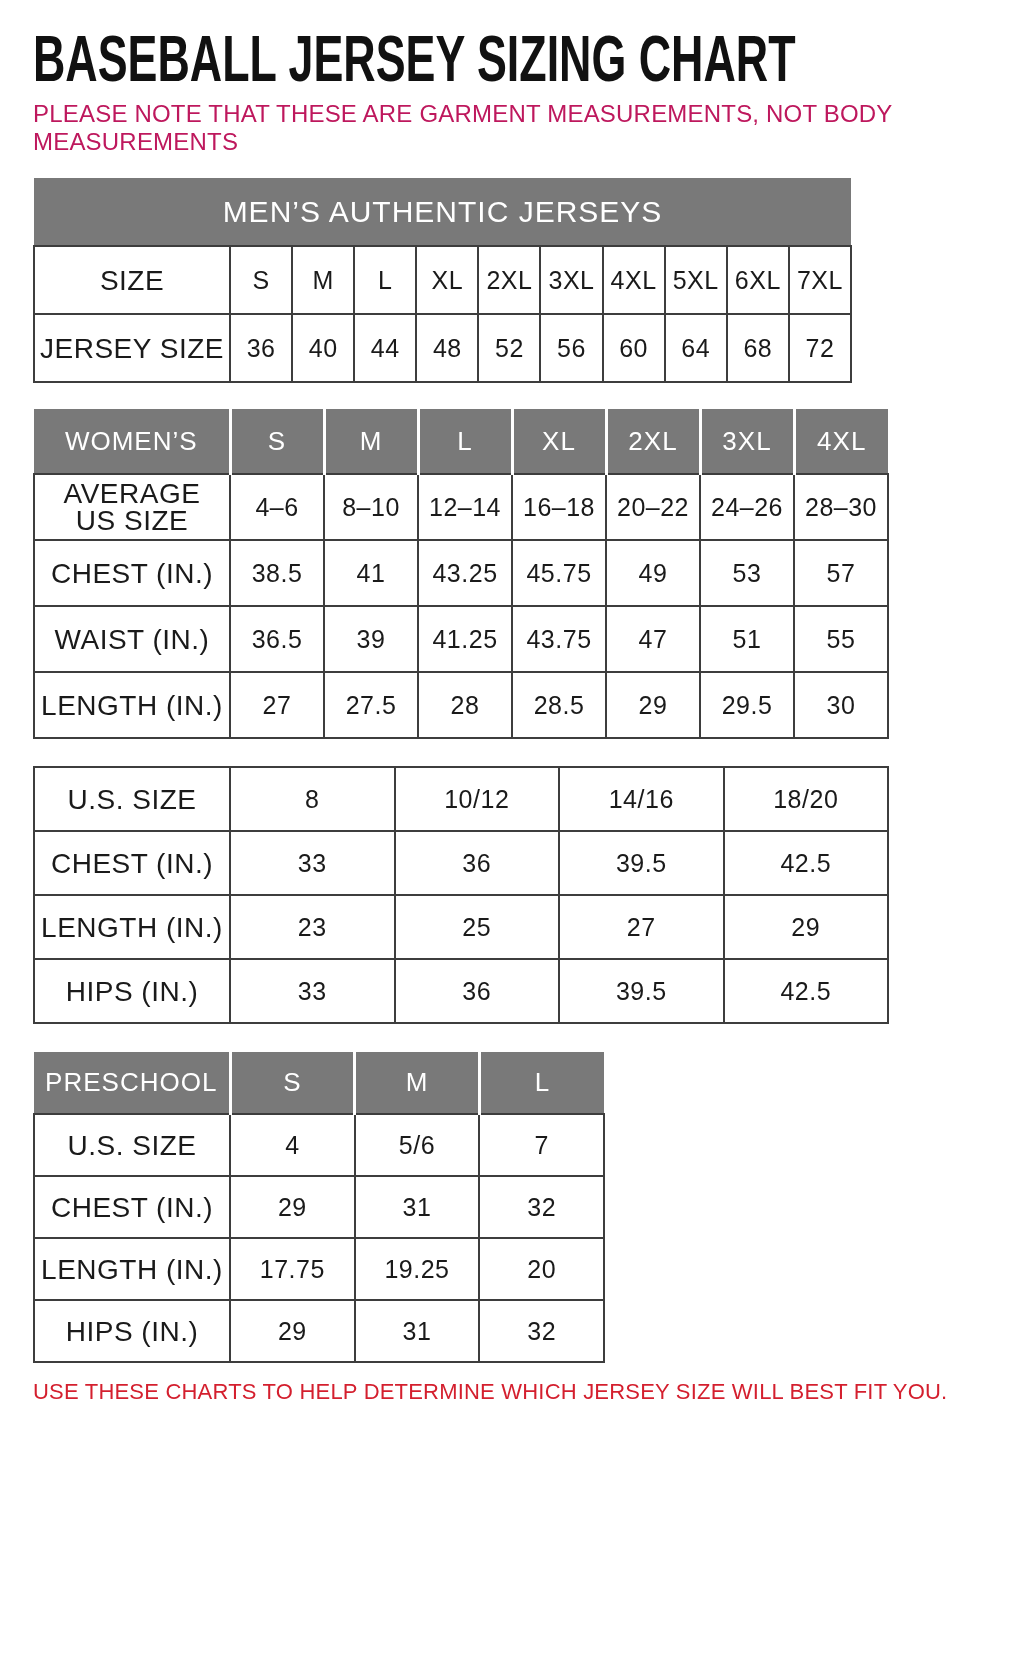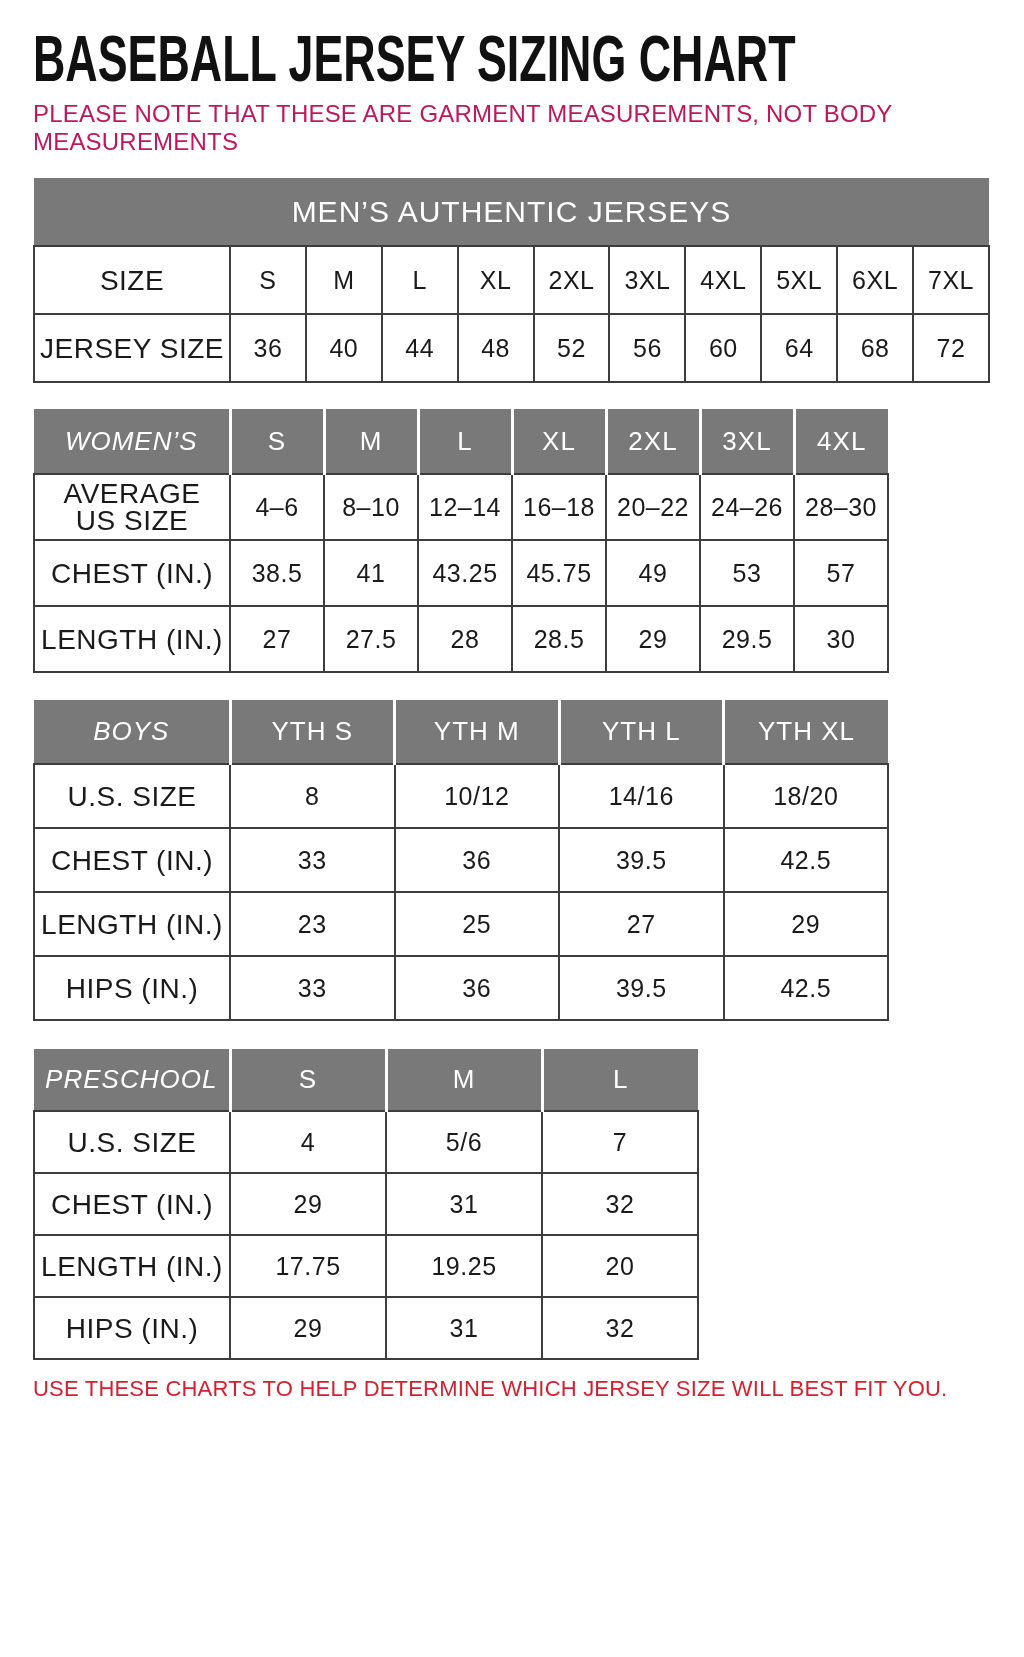--- a/index.html
+++ b/index.html
@@ -41,24 +41,24 @@
   #host-mens      { margin-top: 22px; }
   #host-womens    { margin-top: 26px; }
   #host-boys      { margin-top: 27px; }
   #host-preschool { margin-top: 28px; }
 
   table.sizing-table {
     border-collapse: collapse;
     table-layout: fixed;
     color: #1a1a1a;
   }
-  #table-mens      { width: 957px; }
+  #table-mens      { width: 819px; }
   #table-womens    { width: 856px; }
   #table-boys      { width: 856px; }
-  #table-preschool { width: 666px; }
+  #table-preschool { width: 572px; }
   .sizing-table col.label-col { width: 196px; }
 
   
   .sizing-table th.banner {
     background: #797979;
     color: #ffffff;
     font-weight: 400;
     font-size: 30px;
     letter-spacing: 1px;
     text-align: center;
@@ -72,21 +72,21 @@
     color: #ffffff;
     font-weight: 400;
     font-size: 26px;
     letter-spacing: 1px;
     text-align: center;
     border: none;
     border-left: 3px solid #ffffff;
     border-right: 3px solid #ffffff;
     border-bottom: 2px solid #3d3d3d;
   }
-  .sizing-table tr.head-row th.col-head:first-child { border-left: none; font-style: italic; }
+  .sizing-table tr.head-row th.col-head:first-child { border-left: none; }
   .sizing-table tr.head-row th.col-head:last-child  { border-right: none; }
   #table-womens th.col-head    { height: 65px; }
   #table-boys th.col-head      { height: 64px; }
   #table-preschool th.col-head { height: 62px; }
 
   
   .sizing-table td {
     border: 2px solid #3d3d3d;
     background: #ffffff;
     text-align: center;
@@ -208,20 +208,30 @@
             <td class="row-label">CHEST (IN.)</td>
             <td>38.5</td>
             <td>41</td>
             <td>43.25</td>
             <td>45.75</td>
             <td>49</td>
             <td>53</td>
             <td>57</td>
           </tr>
           <tr>
+            <td class="row-label">WAIST (IN.)</td>
+            <td>36.5</td>
+            <td>39</td>
+            <td>41.25</td>
+            <td>43.75</td>
+            <td>47</td>
+            <td>51</td>
+            <td>55</td>
+          </tr>
+          <tr>
             <td class="row-label">LENGTH (IN.)</td>
             <td>27</td>
             <td>27.5</td>
             <td>28</td>
             <td>28.5</td>
             <td>29</td>
             <td>29.5</td>
             <td>30</td>
           </tr>
         </tbody>
@@ -230,27 +240,20 @@
   <div class="table-host" id="host-boys">
       <table class="sizing-table" id="table-boys">
         <colgroup>
           <col class="label-col">
           <col>
           <col>
           <col>
           <col>
         </colgroup>
         <tbody>
-          <tr class="head-row">
-            <th class="col-head">BOYS</th>
-            <th class="col-head">YTH S</th>
-            <th class="col-head">YTH M</th>
-            <th class="col-head">YTH L</th>
-            <th class="col-head">YTH XL</th>
-          </tr>
           <tr>
             <td class="row-label">U.S. SIZE</td>
             <td>8</td>
             <td>10/12</td>
             <td>14/16</td>
             <td>18/20</td>
           </tr>
           <tr>
             <td class="row-label">CHEST (IN.)</td>
             <td>33</td>

